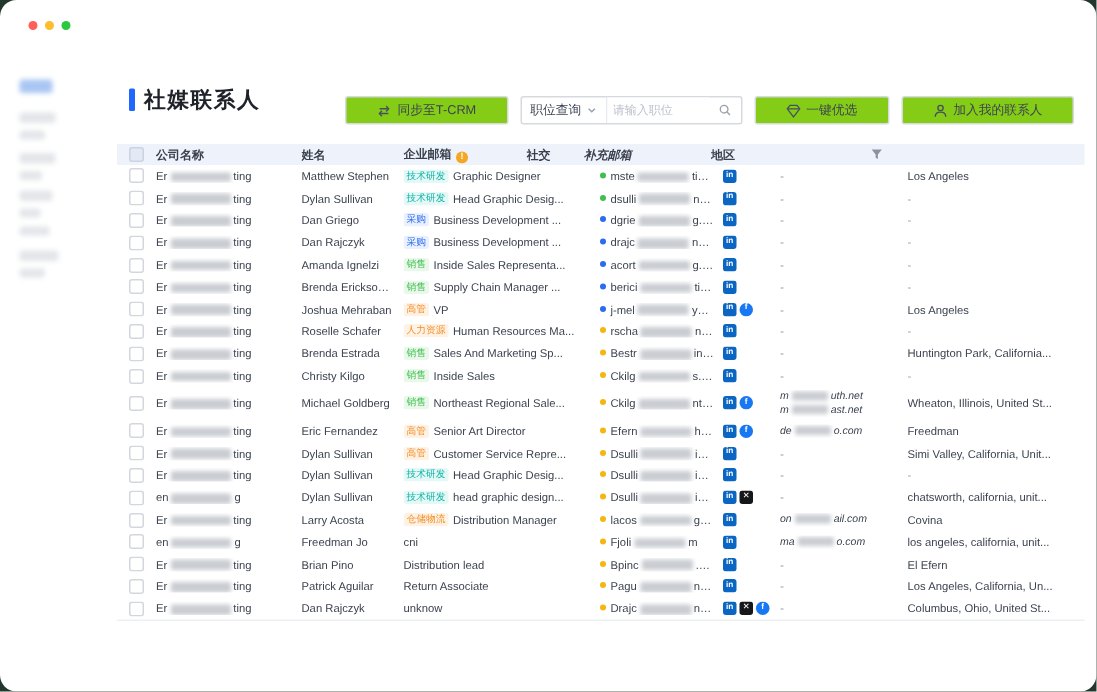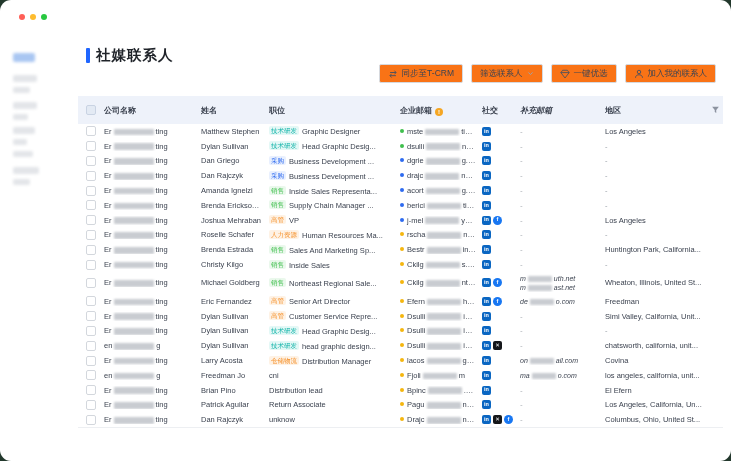--- a/index.html
+++ b/index.html
@@ -10,37 +10,37 @@
   }
   .window{position:absolute;inset:0;background:#fff;border-radius:11px;overflow:hidden;}
   
   .tl{position:absolute;top:14px;left:19px;display:flex;gap:5px;}
   .tl span{width:6px;height:6px;border-radius:50%;display:block;}
   .tl .r{background:#ff5f57;} .tl .y{background:#febc2e;} .tl .g{background:#28c840;}
   
   .skel{position:absolute;border-radius:2px;background:#e3e5e9;filter:blur(1.6px);}
   .skel.blue{background:#a9c6f2;}
   
-  .title-row{position:absolute;left:86px;top:46px;display:flex;align-items:center;gap:6px;}
+  .title-row{position:absolute;left:86px;top:57px;display:flex;align-items:center;gap:6px;}
   .accent{width:4px;height:15px;border-radius:1px;}
   .title-row h1{margin:0;font-size:14.5px;font-weight:bold;color:#1f2329;letter-spacing:1px;}
   
   .toolbar{position:absolute;right:15px;top:64px;display:flex;gap:8px;align-items:center;}
-  .btn{display:flex;align-items:center;gap:4px;height:19px;padding:0 8px;border:1px solid #d6d9de;
-       border-radius:2px;background:#f97316;font-size:8.5px;color:#3c4453;box-sizing:border-box;
+  .btn{display:flex;align-items:center;gap:4px;height:19px;padding:0 20px;border:1px solid #d6d9de;
+       border-radius:2px;background:#84cc16;font-size:8.5px;color:#3c4453;box-sizing:border-box;
        font-family:inherit;cursor:pointer;white-space:nowrap;}
   .combo{display:flex;align-items:stretch;height:19px;border:1px solid #d6d9de;border-radius:2px;box-sizing:border-box;background:#fff;}
   .combo .dd{display:flex;align-items:center;gap:3px;padding:0 6px;border-right:1px solid #e7eaee;font-size:8.5px;color:#3c4453;cursor:pointer;white-space:nowrap;}
   .combo input{border:none;outline:none;width:60px;font-size:8px;padding:0 4px;color:#333;font-family:inherit;}
   .combo input::placeholder{color:#bcc2cc;}
   .combo .search{display:flex;align-items:center;padding:0 6px;cursor:pointer;}
   .icn{flex:none;display:block;}
   
   .table{position:absolute;left:78px;top:96px;width:645px;}
-  .thead{display:flex;align-items:center;height:28px;background:#eef2fa;font-size:8px;font-weight:bold;color:#3a414e;}
+  .thead{display:flex;align-items:center;height:14px;background:#eef2fa;font-size:8px;font-weight:bold;color:#3a414e;}
   .tbody{border-bottom:1px solid #edeff2;}
   .tr{display:flex;align-items:center;height:14.8px;font-size:7.5px;color:#3c4350;}
   .tr.tall{height:22px;}
   .th,.td{box-sizing:border-box;padding-right:6px;white-space:nowrap;overflow:hidden;text-overflow:ellipsis;}
   .c-check{width:26px;display:flex;justify-content:center;padding-right:0;}
   .c-company{width:97px;}
   .c-name{width:68px;}
   .c-pos{width:131px;}
   .c-email{width:82px;}
   .c-social{width:38px;display:flex;align-items:center;gap:2px;}
@@ -91,27 +91,36 @@
 
   <div class="toolbar">
     <button class="btn">
       <svg class="icn" width="10" height="10" viewBox="0 0 12 12" fill="none" stroke="#465060" stroke-width="1.1">
         <path d="M2.5 4.2h7M7.7 2l2 2.2-2 2.2"></path>
           <path d="M9.5 8h-7M4.3 5.8l-2 2.2 2 2.2"></path>
       </svg>
       <span>同步至T-CRM</span>
     </button>
 
-
-    <button class="btn">
-      <span>筛选联系人</span>
-      <svg class="icn" width="7" height="7" viewBox="0 0 10 10" fill="none" stroke="#9aa2ae" stroke-width="1.4">
-          <path d="M2 3.5l3 3 3-3"></path>
-        </svg>
-    </button>
+    <div class="combo">
+      <div class="dd">
+        <span>职位查询</span>
+        <svg class="icn" width="7" height="7" viewBox="0 0 10 10" fill="none" stroke="#9aa2ae" stroke-width="1.4">
+            <path d="M2 3.5l3 3 3-3"></path>
+          </svg>
+      </div>
+      <input placeholder="请输入职位" style="">
+      <span class="search">
+        <svg class="icn" width="9" height="9" viewBox="0 0 12 12" fill="none" stroke="#9aa2ae" stroke-width="1.2">
+            <circle cx="5" cy="5" r="3.4"></circle>
+            <path d="M7.6 7.6l2.6 2.6"></path>
+          </svg>
+      </span>
+    </div>
+
 
     <button class="btn">
       <svg class="icn" width="10" height="10" viewBox="0 0 12 12" fill="none" stroke="#465060" stroke-width="1">
         <path d="M3.2 1.5h5.6L11 4.3 6 10.8 1 4.3 3.2 1.5z"></path>
           <path d="M1 4.3h10"></path>
       </svg>
       <span>一键优选</span>
     </button>
 
     <button class="btn">
@@ -123,21 +132,20 @@
     </button>
   </div>
 
   <div class="table">
     <div class="thead">
       <div class="th c-check">
           <span class="cb hd"></span>
         </div>
       <div class="th c-company">公司名称</div>
       <div class="th c-name">姓名</div>
-      <div class="th c-pos">职位</div>
       <div class="th c-email">
         <span>企业邮箱</span><span class="badge">!</span>
       </div>
       <div class="th c-social">社交</div>
       <div class="th c-extra">补充邮箱</div>
       <div class="th c-region">
         <span>地区</span>
         <span class="funnel">
           <svg width="9" height="9" viewBox="0 0 12 12" fill="#8c93a0">
               <path d="M1.5 1.5h9L7 6v4l-2-1.2V6L1.5 1.5z"></path>

